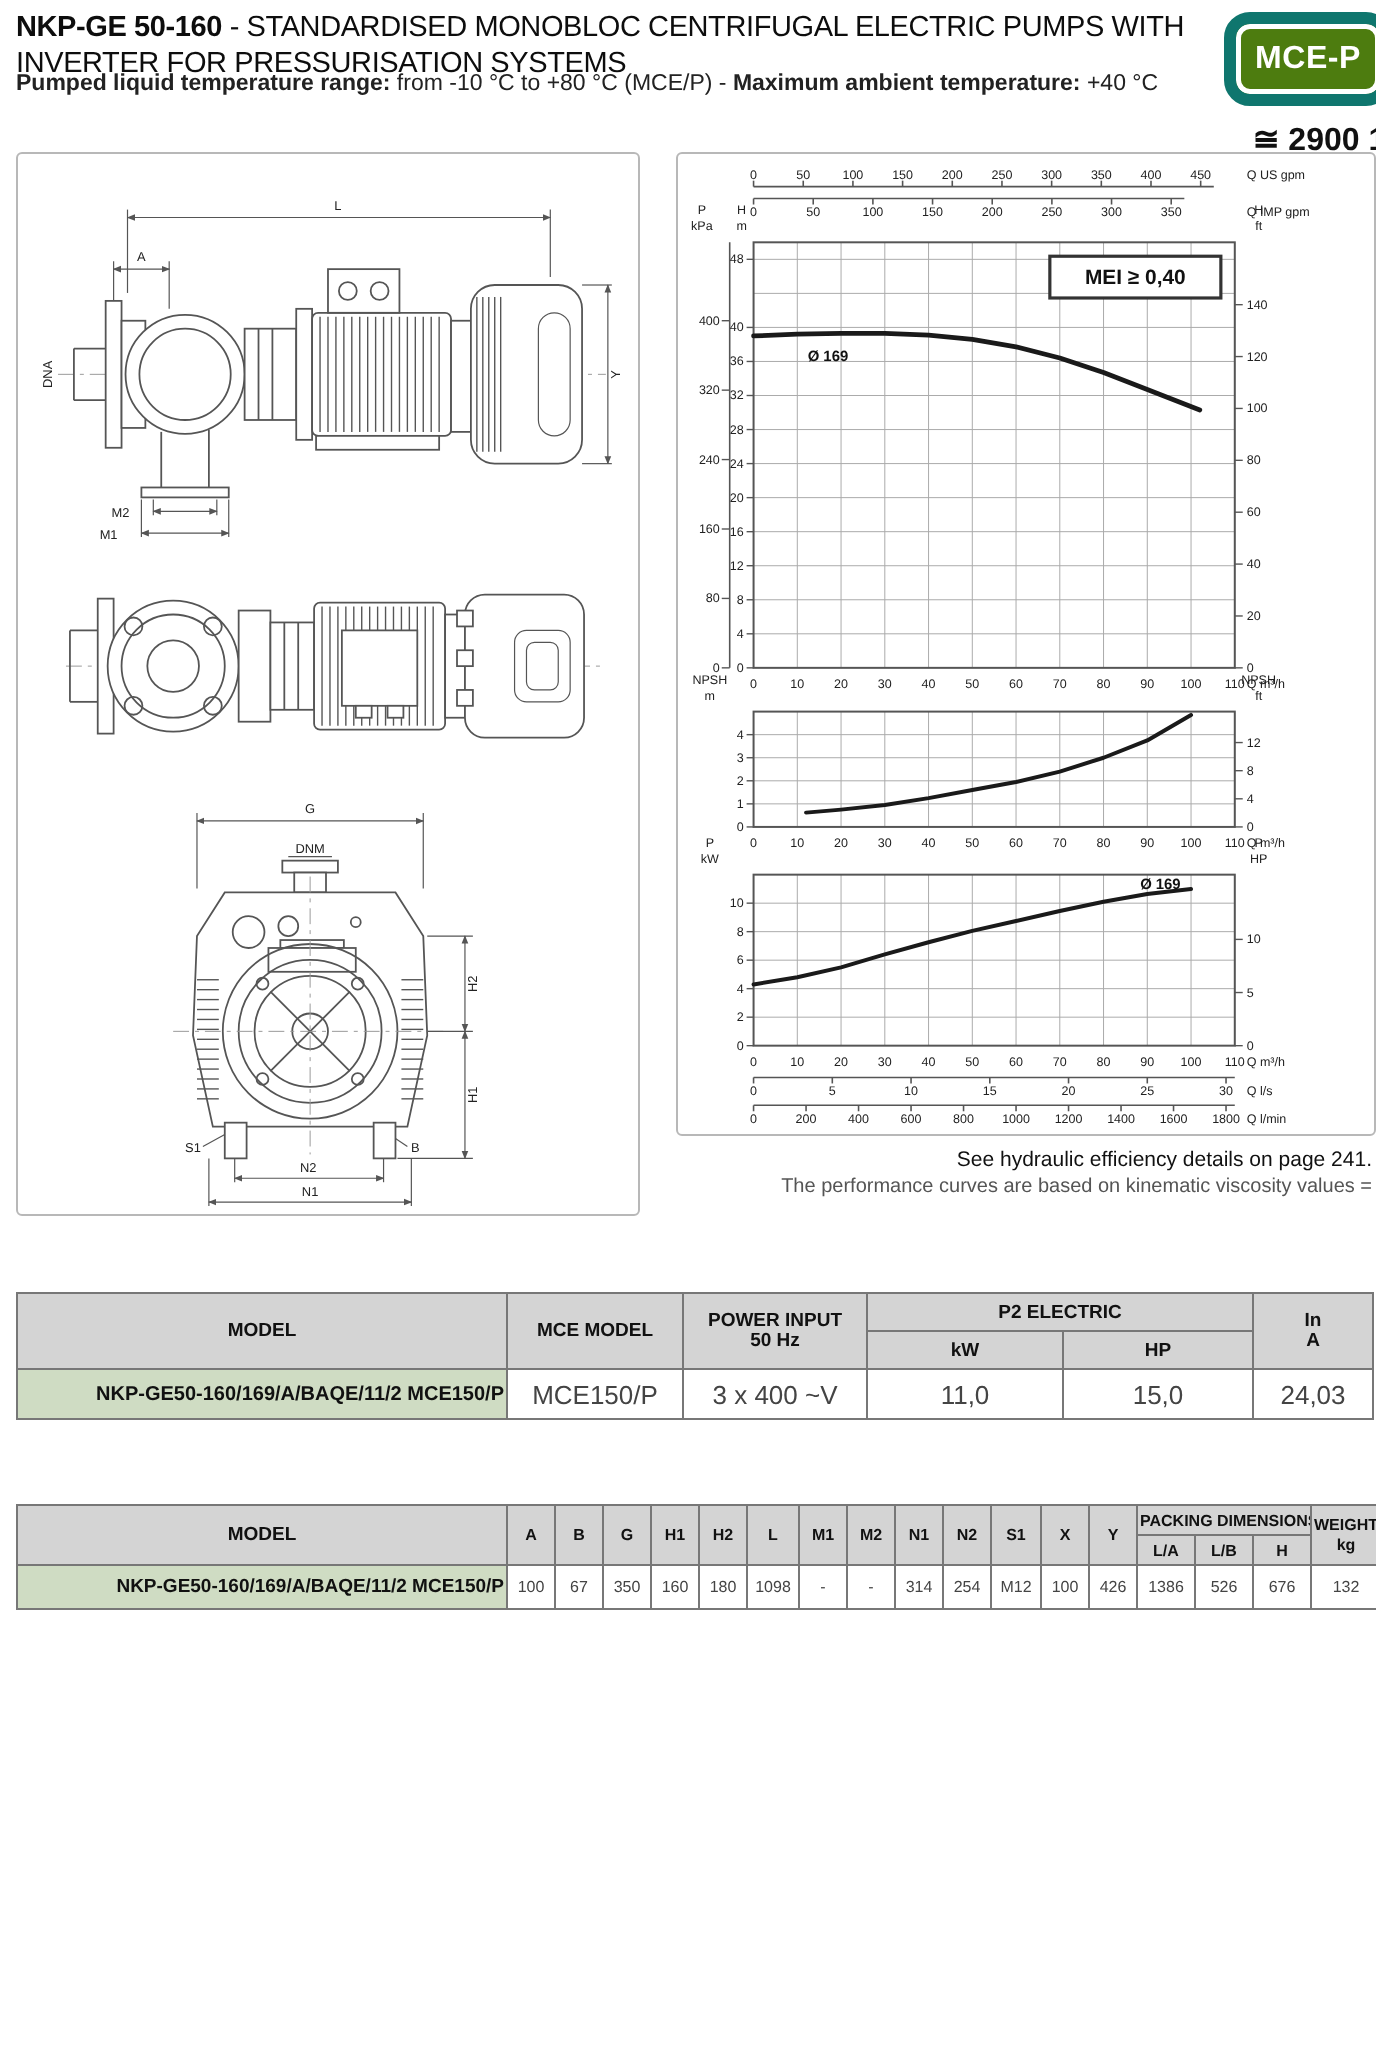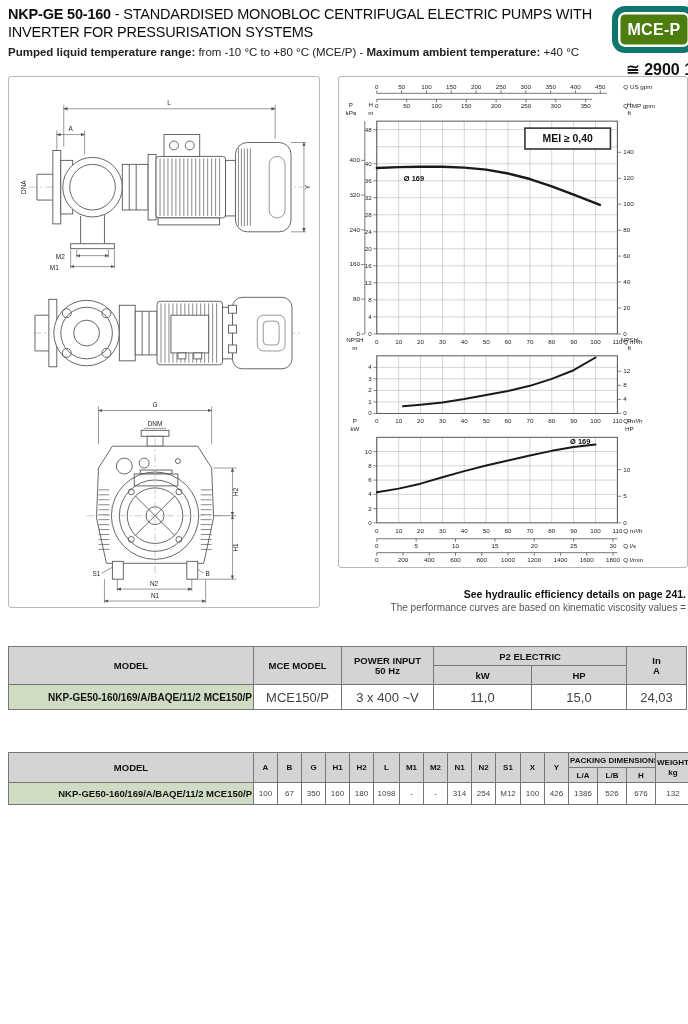--- a/index.html
+++ b/index.html
@@ -5,29 +5,29 @@
   html,body{margin:0;padding:0;background:#fff;}
   .page{position:relative;width:688px;height:1024px;background:#fff;overflow:hidden;
         font-family:"Liberation Sans",sans-serif;color:#111;padding-left:40px;}
   .title{position:absolute;left:8px;top:5px;width:598px;font-size:14.5px;line-height:18px;
          letter-spacing:-0.2px;color:#0d0d0d;}
   .title .model{font-weight:bold;}
   .badge{position:absolute;left:612px;top:6px;width:72px;height:35px;background:#4d7c0f;
          border-radius:13px;box-shadow:inset 0 0 0 2.5px #fff;border:6px solid #0f766e;
          display:flex;align-items:center;justify-content:center;color:#fff;font-weight:bold;
          font-size:16px;letter-spacing:0.3px;}
-  .subtitle{position:absolute;left:8px;top:46px;font-size:11.5px;color:#222;}
+  .subtitle{position:absolute;left:8px;top:36px;font-size:11.5px;color:#222;}
   .subtitle .b{font-weight:bold;}
   .speed{position:absolute;right:2px;top:60px;font-size:16px;font-weight:bold;color:#111;}
   .panel{position:absolute;border:1px solid #b8b8b8;border-radius:3px;background:#fff;}
   #draw-panel{left:8px;top:76px;width:310px;height:530px;}
   #chart-panel{left:338px;top:76px;width:348px;height:490px;}
   .notes{position:absolute;left:338px;top:574px;width:348px;text-align:right;font-size:10px;
          line-height:13px;color:#555;}
-  .notes .bold{font-weight:bold;font-size:10.5px;color:#111;margin-top:14px;}
+  .notes .bold{font-weight:normal;font-size:10.5px;color:#111;}
   svg text{font-family:"Liberation Sans",sans-serif;}
   .tline{stroke:#555;stroke-width:0.9;fill:none;}
   .tfill{fill:#fff;stroke:#555;stroke-width:0.9;}
   .dim{stroke:#555;stroke-width:0.6;fill:none;}
   .cl{stroke:#999;stroke-width:0.5;stroke-dasharray:8,3,2,3;fill:none;}
   .dtext{font-size:6.5px;fill:#222;}
   table{border-collapse:collapse;table-layout:fixed;position:absolute;left:8px;background:#fff;
         border:1.5px solid #555;}
   #table1{top:646px;width:678px;}
   #table2{top:752px;width:678px;}

